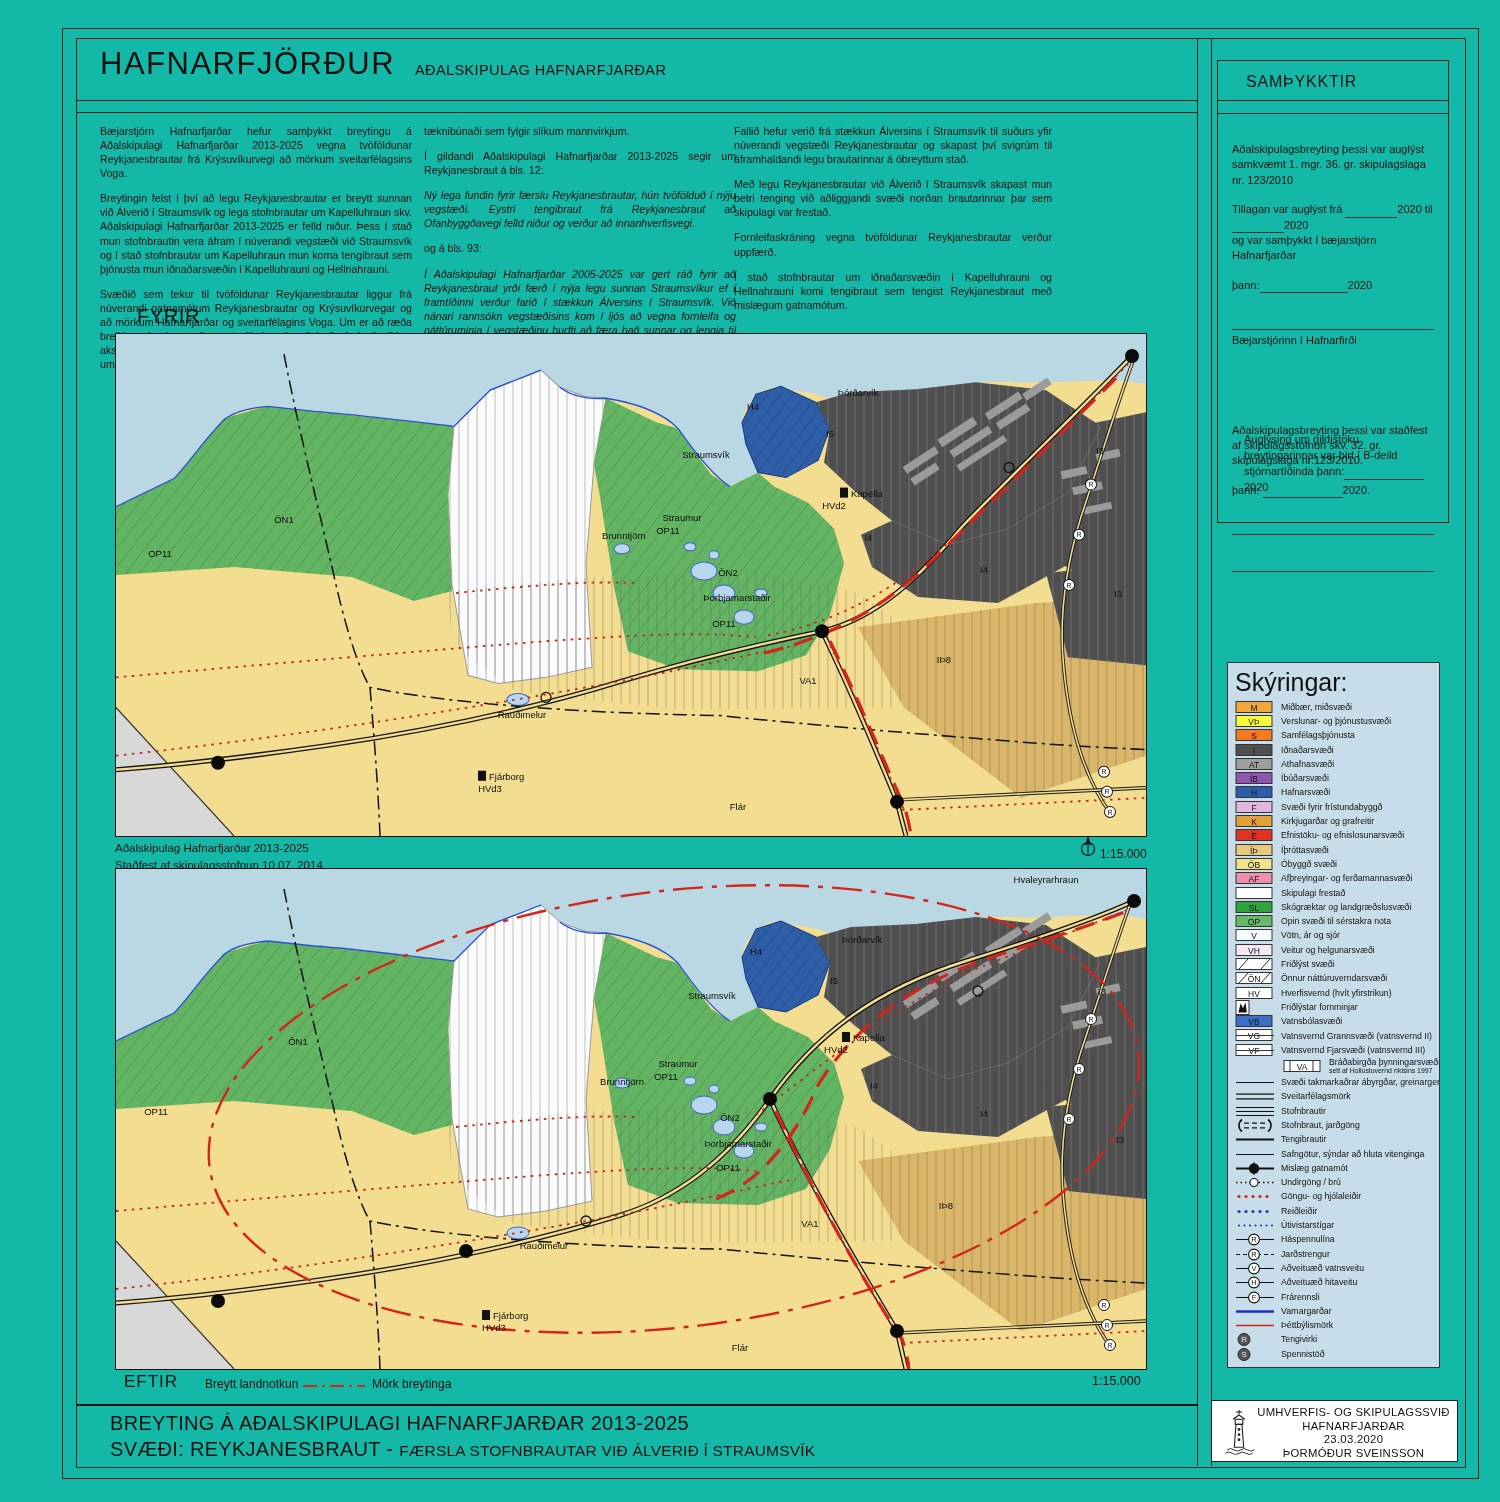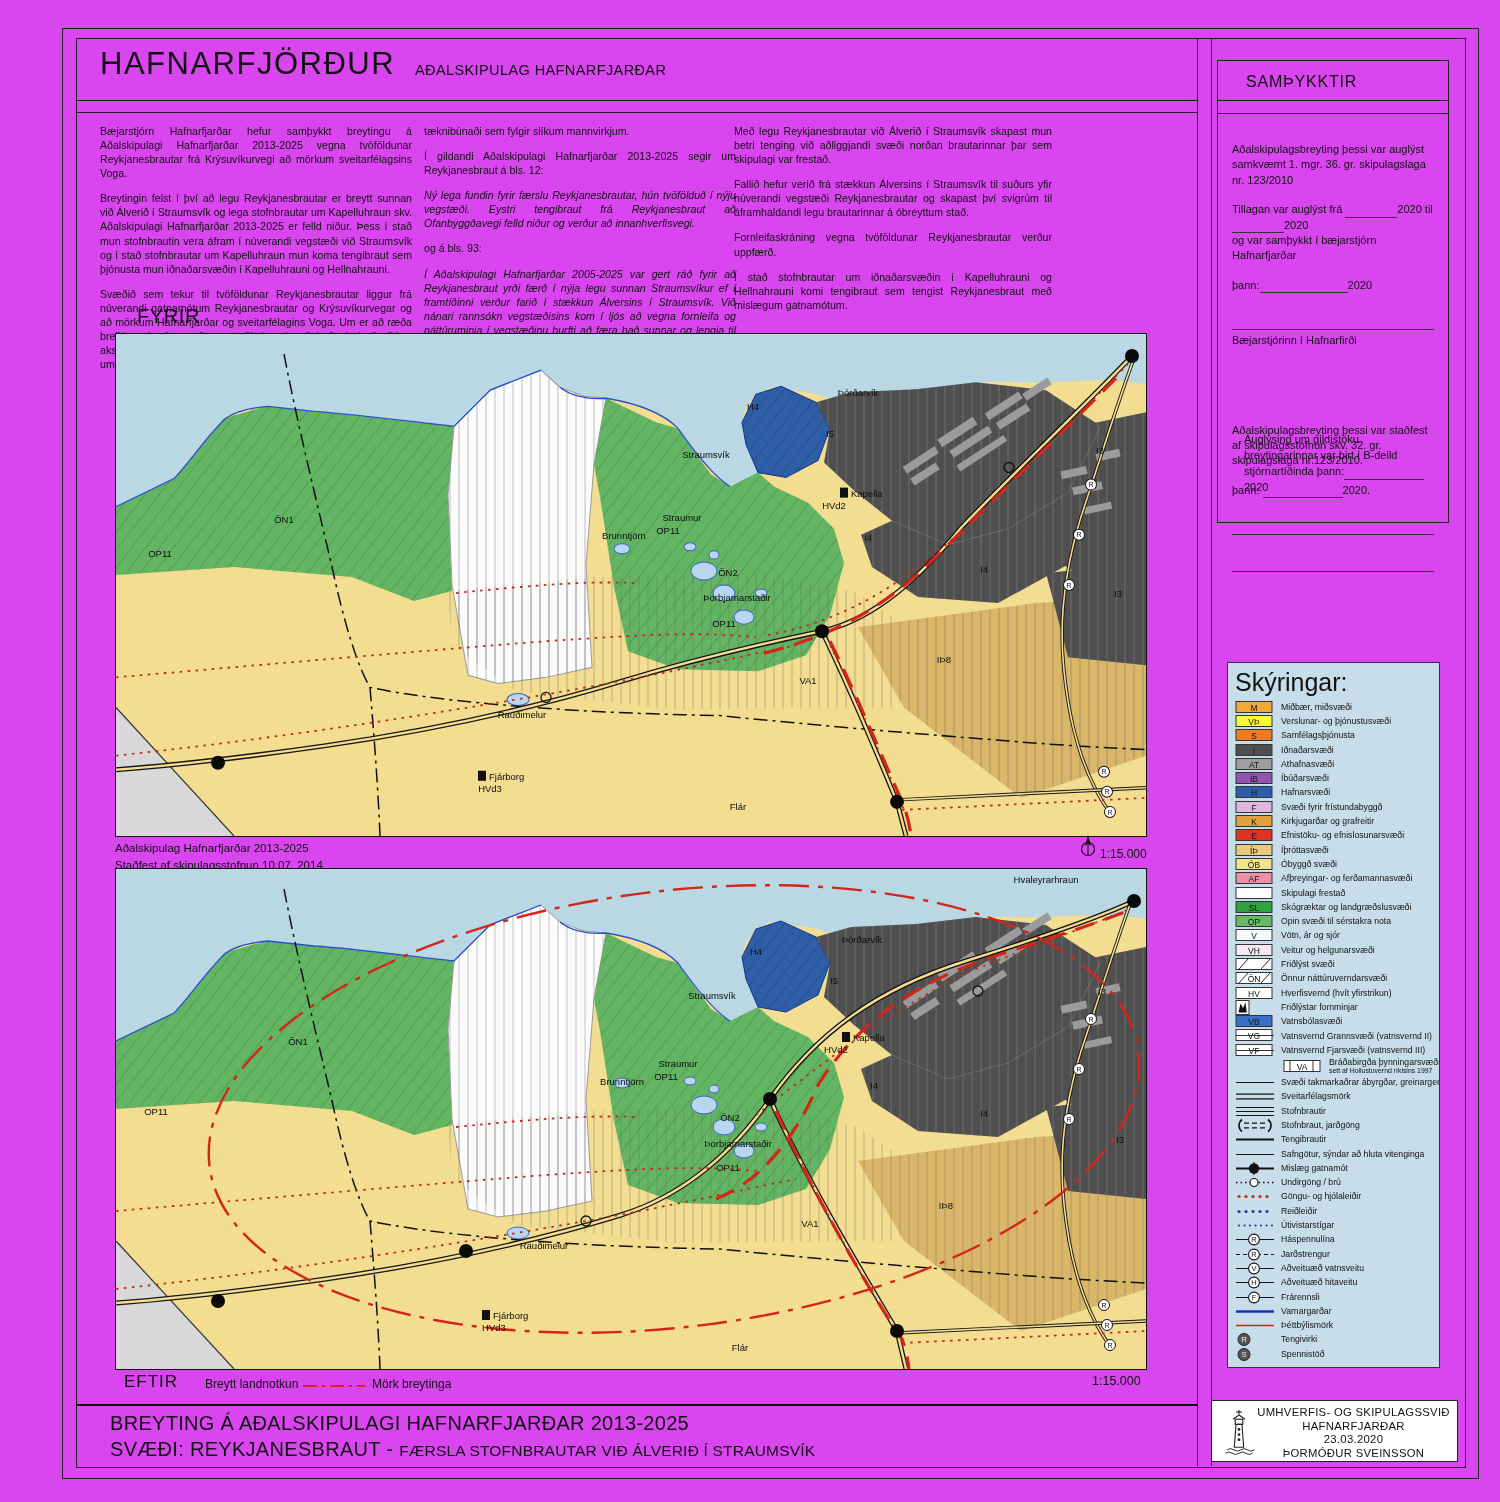--- a/index.html
+++ b/index.html
@@ -1,16 +1,16 @@
 <!DOCTYPE html>
 <html><head>
 <meta charset="utf-8">
 <style>
   html,body{margin:0;padding:0;background:#fff;}
-  .page{position:relative;width:1500px;height:1502px;background:#d946ef;overflow:hidden;
+  .page{position:relative;width:1500px;height:1502px;background:#14b8a6;overflow:hidden;
         font-family:"Liberation Sans","DejaVu Sans",sans-serif;color:#111;}
   .frame{position:absolute;border:1px solid #222;}
   #outer-frame{left:62px;top:28px;width:1415px;height:1449px;}
   #inner-frame{left:76px;top:38px;width:1388px;height:1428px;}
   .vline{position:absolute;top:38px;height:1428px;width:1px;background:#222;}
   #vdiv1{left:1197px;} #vdiv2{left:1211px;}
   .hline{position:absolute;left:77px;width:1120px;height:1px;background:#222;}
   #hrule1{top:100px;} #hrule2{top:112px;}
   #municipality-title{position:absolute;left:100px;top:46px;font-size:31px;letter-spacing:1.5px;}
   #plan-subtitle{position:absolute;left:415px;top:62px;font-size:14.5px;letter-spacing:.4px;}
@@ -77,22 +77,22 @@
       <p>Svæðið sem tekur til tvöföldunar Reykjanesbrautar liggur frá núverandi gatnamótum Reykjanesbrautar og Krýsuvíkurvegar og að mörkum Hafnarfjarðar og sveitarfélagins Voga. Um er að ræða breikkun á núverandi vegstæði, þannig að það rúmi alls fjórar akstursgreinar, tvær í hvora átt ásamt tilheyrandi umferðarmannvirkjum, öruggissvæðum og</p>
     </div>
   <div class="intro" id="intro-col2">
       <p>tæknibúnaði sem fylgir slíkum mannvirkjum.</p>
       <p>Í gildandi Aðalskipulagi Hafnarfjarðar 2013-2025 segir um Reykjanesbraut á bls. 12:</p>
       <p class="it">Ný lega fundin fyrir færslu Reykjanesbrautar, hún tvöfölduð í nýju vegstæði. Eystri tengibraut frá Reykjanesbraut að Ofanbyggðavegi felld niður og verður að innanhverfisvegi.</p>
       <p>og á bls. 93:</p>
       <p class="it">Í Aðalskipulagi Hafnarfjarðar 2005-2025 var gert ráð fyrir að Reykjanesbraut yrði færð í nýja legu sunnan Straumsvíkur ef í framtíðinni verður farið í stækkun Álversins í Straumsvík. Við nánari rannsókn vegstæðisins kom í ljós að vegna fornleifa og náttúruminja í vegstæðinu þurfti að færa það sunnar og lengja til muna, og í endurskoðun aðalskipulagsins er brautin sett í nýtt vegstæði í samræmi við niðurstöður rannsóknarinnar, sem unnin var í samvinnu við Vegagerðina</p>
     </div>
   <div class="intro" id="intro-col3">
+      <p>Fallið hefur verið frá stækkun Álversins í Straumsvík til suðurs yfir núverandi vegstæði Reykjanesbrautar og skapast því svigrúm til áframhaldandi legu brautarinnar á óbreyttum stað.</p>
       <p>Með legu Reykjanesbrautar við Álverið í Straumsvík skapast mun betri tenging við aðliggjandi svæði norðan brautarinnar þar sem skipulagi var frestað.</p>
-      <p>Fallið hefur verið frá stækkun Álversins í Straumsvík til suðurs yfir núverandi vegstæði Reykjanesbrautar og skapast því svigrúm til áframhaldandi legu brautarinnar á óbreyttum stað.</p>
       <p>Fornleifaskráning vegna tvöföldunar Reykjanesbrautar verður uppfærð.</p>
       <p>Í stað stofnbrautar um iðnaðarsvæðin í Kapelluhrauni og Hellnahrauni komi tengibraut sem tengist Reykjanesbraut með mislægum gatnamótum.</p>
     </div>
 
   <div id="fyrir-label">FYRIR</div>
   <div class="mapbox" id="map-before">
       <svg viewBox="0 0 1030 500" preserveAspectRatio="none" style="width:100%;height:100%;display:block">
         <defs>
     <pattern id="m1dg" width="11" height="11" patternUnits="userSpaceOnUse" patternTransform="rotate(38)">
             <line x1="0" y1="0" x2="0" y2="11" stroke="#1f5f22" stroke-width="1" opacity="0.55"></line>

